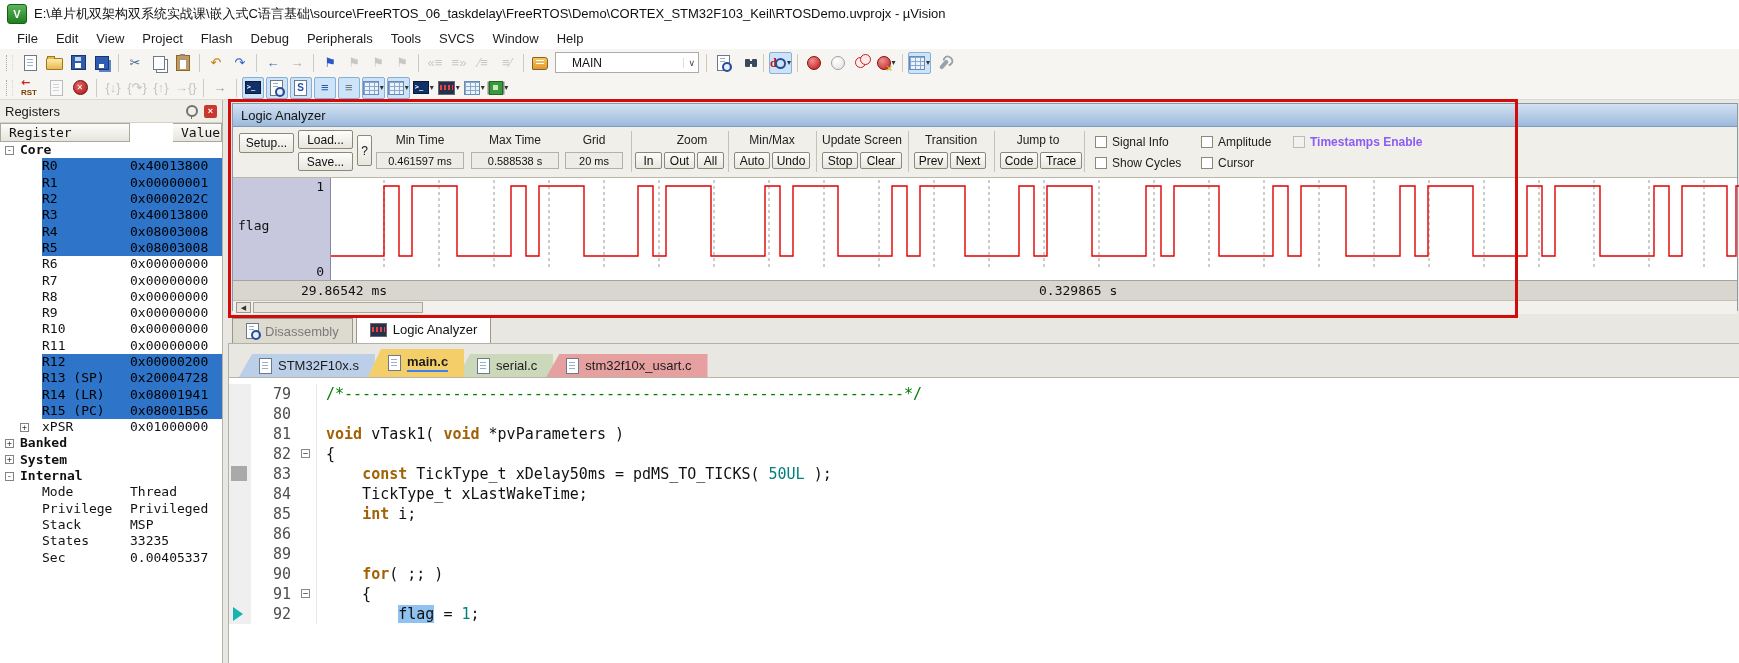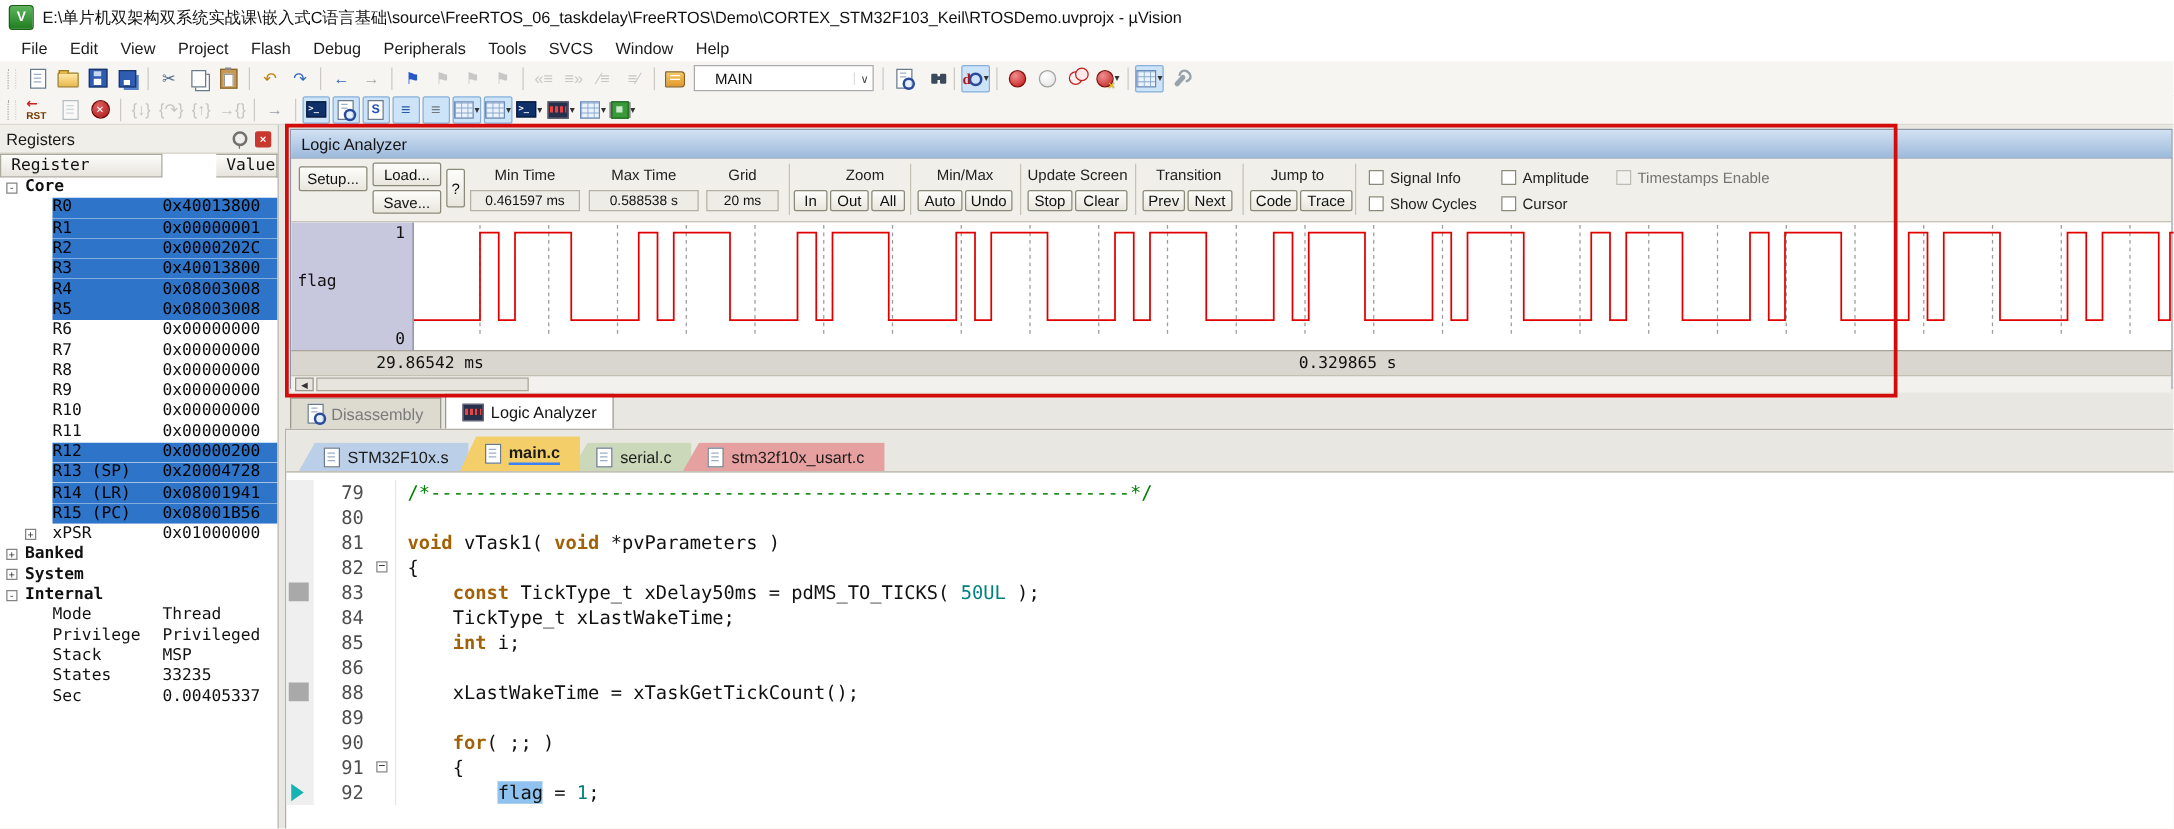--- a/index.html
+++ b/index.html
@@ -116,21 +116,21 @@
   .c-gridl{left:330px;width:62px;}   .c-gridv{left:332px;width:58px;}
   .s1{left:398px;} .s2{left:495px;} .s3{left:583px;} .s4{left:675px;} .s5{left:761px;} .s6{left:851px;}
   .c-zooml{left:400px;width:118px;}
   .c-in{left:402px;top:25px;width:27px;height:17px;} .c-out{left:431px;top:25px;width:31px;height:17px;} .c-all{left:464px;top:25px;width:27px;height:17px;}
   .c-mml{left:497px;width:84px;} .c-auto{left:501px;top:25px;width:36px;height:17px;} .c-undo{left:539px;top:25px;width:38px;height:17px;}
   .c-usl{left:585px;width:88px;} .c-stop{left:589px;top:25px;width:36px;height:17px;} .c-clear{left:627px;top:25px;width:42px;height:17px;}
   .c-trl{left:677px;width:82px;} .c-prev{left:681px;top:25px;width:34px;height:17px;} .c-next{left:717px;top:25px;width:36px;height:17px;}
   .c-jl{left:763px;width:84px;} .c-code{left:767px;top:25px;width:38px;height:17px;} .c-trace{left:807px;top:25px;width:42px;height:17px;}
   .cb{position:absolute;display:flex;align-items:center;gap:5px;font-size:12px;color:#222;}
   .cbx{width:12px;height:12px;background:#fff;border:1px solid #8A8A7A;flex:none;box-sizing:border-box;}
-  .cb.dis{color:#737373;} .cb.dis .cbx{border-color:#BDBDB5;background:#F2F1ED;}
+  .cb.dis{color:#8b5cf6;font-weight:bold;} .cb.dis .cbx{border-color:#BDBDB5;background:#F2F1ED;}
   .c-cb1{left:862px;top:8px;} .c-cb2{left:862px;top:29px;}
   .c-cb3{left:968px;top:8px;} .c-cb4{left:968px;top:29px;}
   .c-cb5{left:1060px;top:8px;}
   .lawave{position:relative;height:102px;background:#fff;}
   .lalabel{position:absolute;left:0;top:0;width:98px;height:102px;background:#C7C7DD;border-right:1px solid #8888A0;box-sizing:border-box;font:13px "DejaVu Sans Mono","Liberation Mono",monospace;color:#111;}
   .sig1{position:absolute;right:6px;top:1px;}
   .sig0{position:absolute;right:6px;bottom:1px;}
   .signame{position:absolute;left:5px;top:40px;}
   .wsvg{position:absolute;left:98px;top:0;}
   .lats{position:relative;height:19px;background:#D9D6CF;border-top:1px solid #A8A49A;font:13px "DejaVu Sans Mono","Liberation Mono",monospace;color:#111;}
@@ -690,21 +690,20 @@
         </div>
       <div class="code" id="code">
           <div class="cline"><span class="gut"></span><span class="lnum">79</span><span class="fold"></span><span class="ctext"><span class="cm">/*--------------------------------------------------------------*/</span></span></div>
           <div class="cline"><span class="gut"></span><span class="lnum">80</span><span class="fold"></span><span class="ctext"></span></div>
           <div class="cline"><span class="gut"></span><span class="lnum">81</span><span class="fold"></span><span class="ctext"><span class="kw">void</span><span> vTask1( </span><span class="kw">void</span><span> *pvParameters )</span></span></div>
           <div class="cline"><span class="gut"></span><span class="lnum">82</span><span class="fold"><span class="foldbox">−</span></span><span class="ctext"><span>{</span></span></div>
           <div class="cline"><span class="gut"><span class="blk"></span></span><span class="lnum">83</span><span class="fold"></span><span class="ctext"><span>    </span><span class="kw">const</span><span> TickType_t xDelay50ms = pdMS_TO_TICKS( </span><span class="nu">50UL</span><span> );</span></span></div>
           <div class="cline"><span class="gut"></span><span class="lnum">84</span><span class="fold"></span><span class="ctext"><span>    TickType_t xLastWakeTime;</span></span></div>
           <div class="cline"><span class="gut"></span><span class="lnum">85</span><span class="fold"></span><span class="ctext"><span>    </span><span class="kw">int</span><span> i;</span></span></div>
           <div class="cline"><span class="gut"></span><span class="lnum">86</span><span class="fold"></span><span class="ctext"></span></div>
-          <div class="cline"><span class="gut"><span class="blk"></span></span><span class="lnum">88</span><span class="fold"></span><span class="ctext"><span>    xLastWakeTime = xTaskGetTickCount();</span></span></div>
           <div class="cline"><span class="gut"></span><span class="lnum">89</span><span class="fold"></span><span class="ctext"></span></div>
           <div class="cline"><span class="gut"></span><span class="lnum">90</span><span class="fold"></span><span class="ctext"><span>    </span><span class="kw">for</span><span>( ;; )</span></span></div>
           <div class="cline"><span class="gut"></span><span class="lnum">91</span><span class="fold"><span class="foldbox">−</span></span><span class="ctext"><span>    {</span></span></div>
           <div class="cline"><span class="gut"><span class="arr"></span></span><span class="lnum">92</span><span class="fold"></span><span class="ctext"><span>        </span><span class="wh">flag</span><span> = </span><span class="nu">1</span><span>;</span></span></div>
         </div>
     </div>
 
     <div class="red-rect"></div>
   </div>
 </div>

